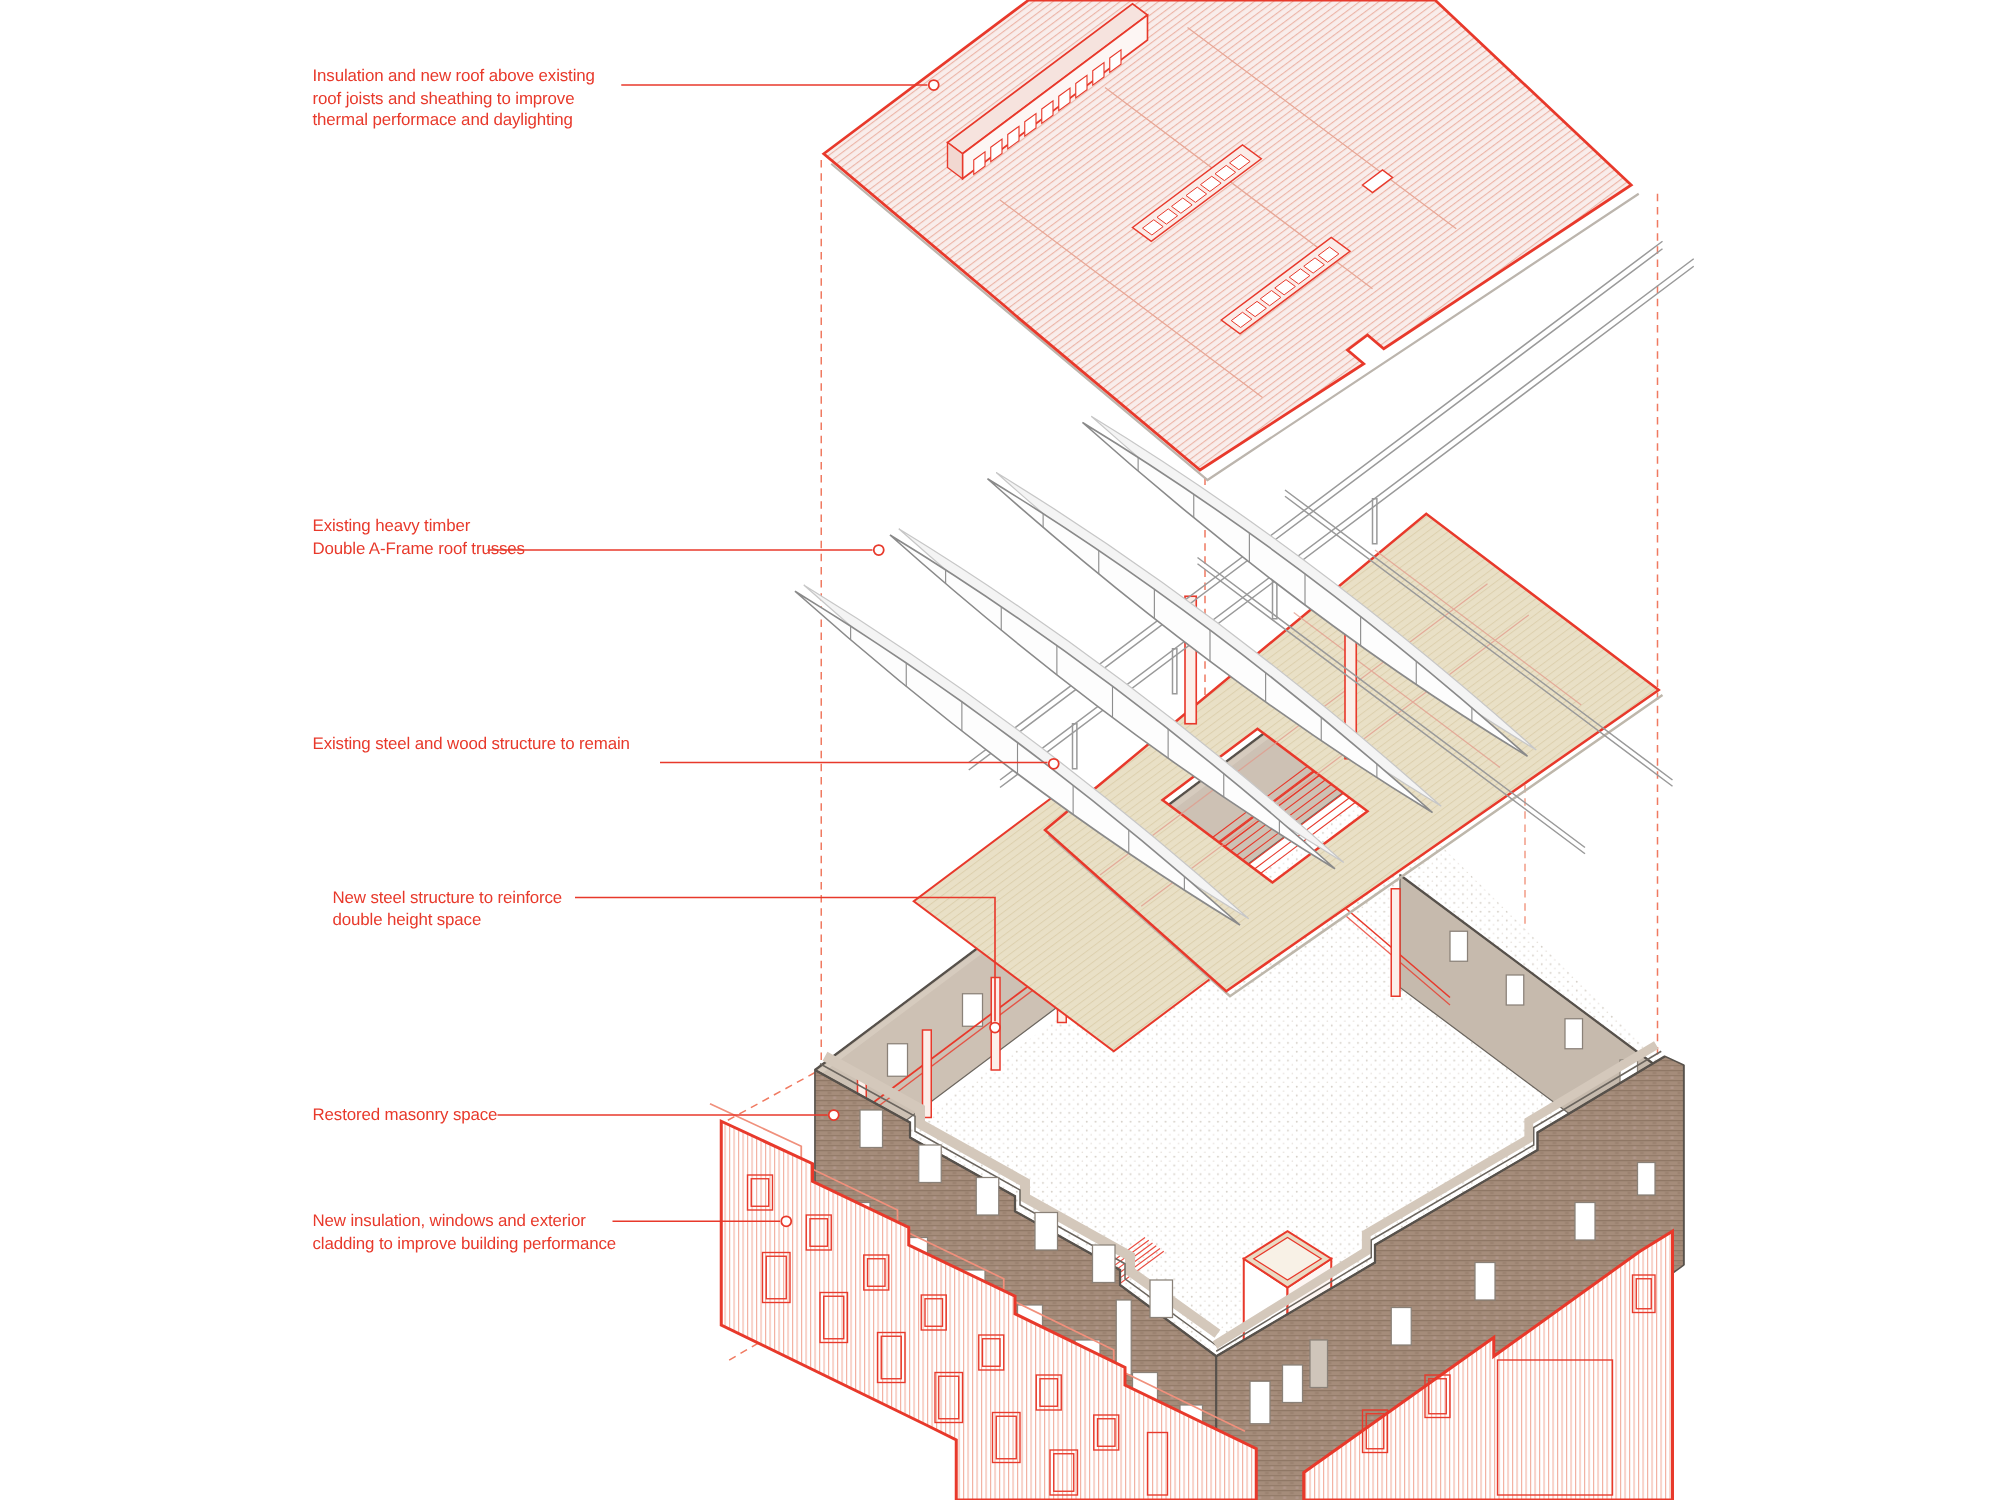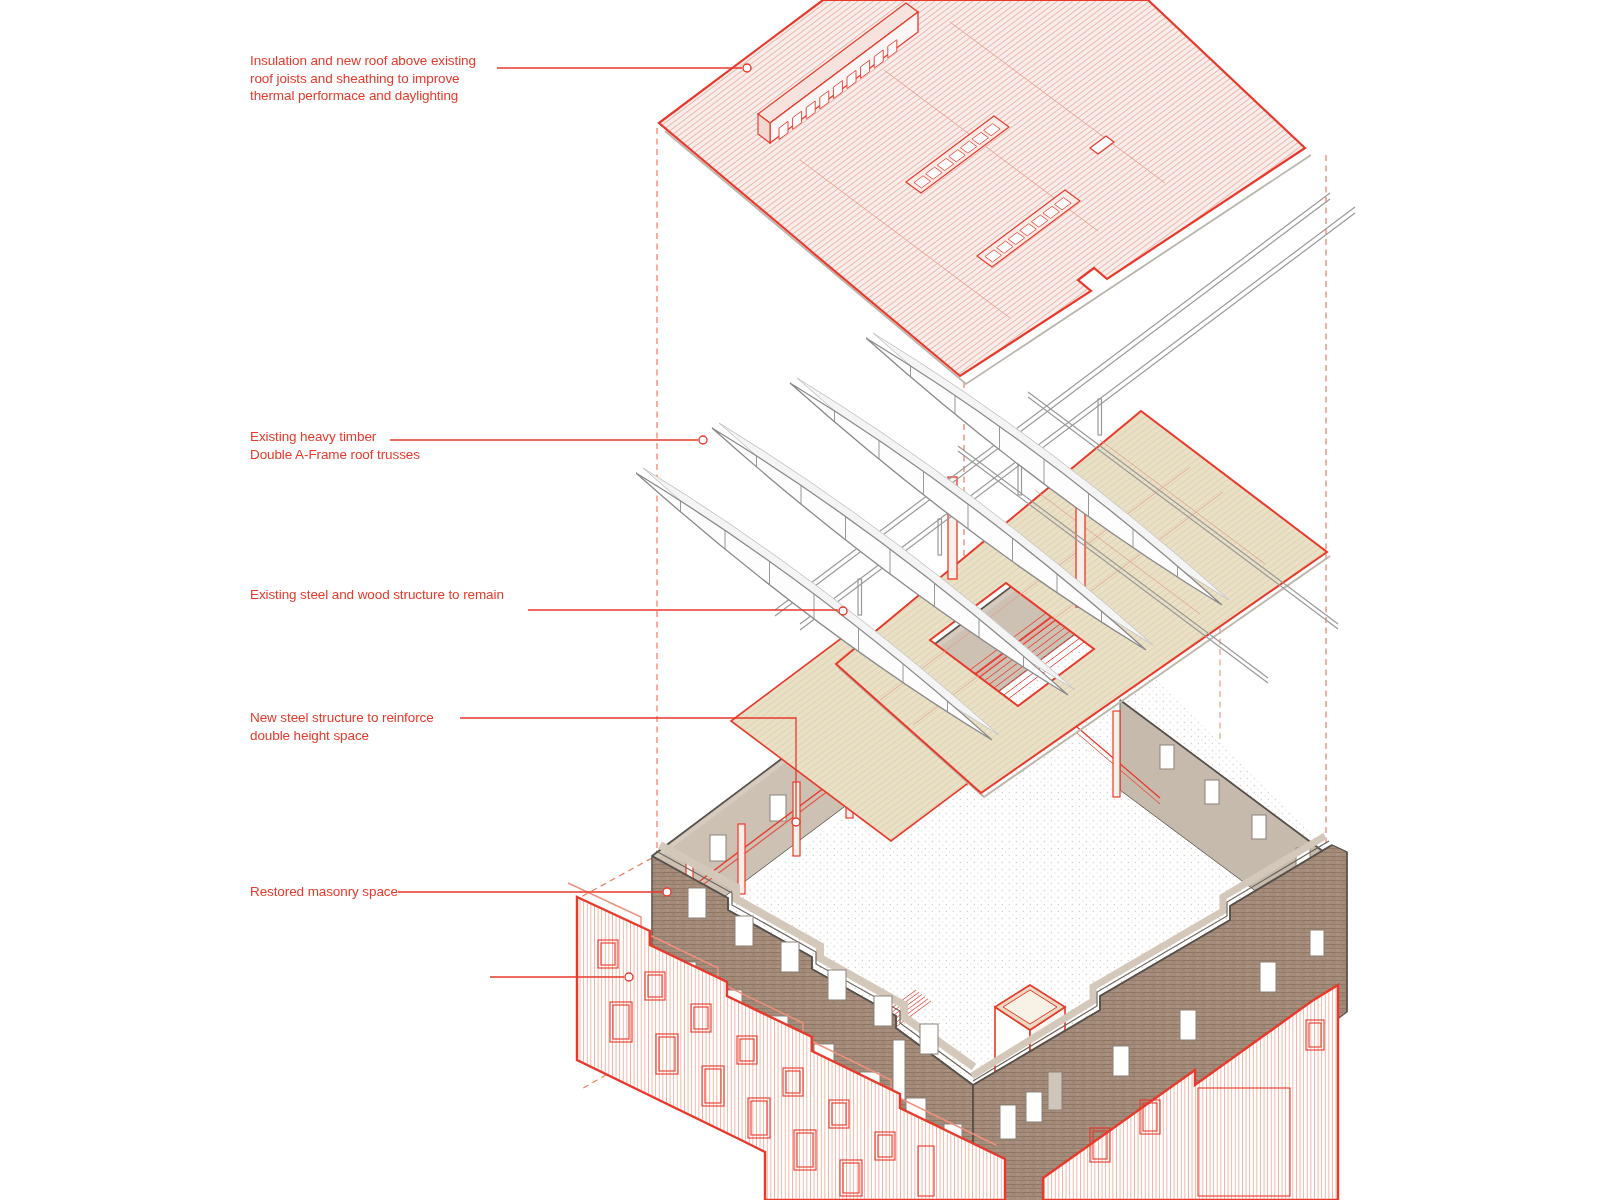--- a/index.html
+++ b/index.html
@@ -293,20 +293,22 @@
     <path d="M398,892 H662"></path>  
         <circle cx="667" cy="892" r="4" fill="#ffffff" stroke-width="1.4"></circle>
     <path d="M490,977 H624"></path>  
         <circle cx="629" cy="977" r="4" fill="#ffffff" stroke-width="1.4"></circle>
   </g>
 </svg>
 
 <div class="label" style="left:250px;top:52px">Insulation and new roof above existing
 roof joists and sheathing to improve
 thermal performace and daylighting</div>
-<div class="label" style="left:250px;top:428px">Existing heavy timber
+<div class="label" style="left:250px;top:412px">Existing heavy timber
 Double A-Frame roof trusses</div>
 <div class="label" style="left:250px;top:586px">Existing steel and wood structure to remain</div>
-<div class="label" style="left:250px;top:709px">New steel structure to reinforce
+<div class="label" style="left:266px;top:709px">New steel structure to reinforce
 double height space</div>
 <div class="label" style="left:250px;top:883px">Restored masonry space</div>
+<div class="label" style="left:250px;top:968px">New insulation, windows and exterior
+cladding to improve building performance</div>
 
 </div>
 
 </body></html>

